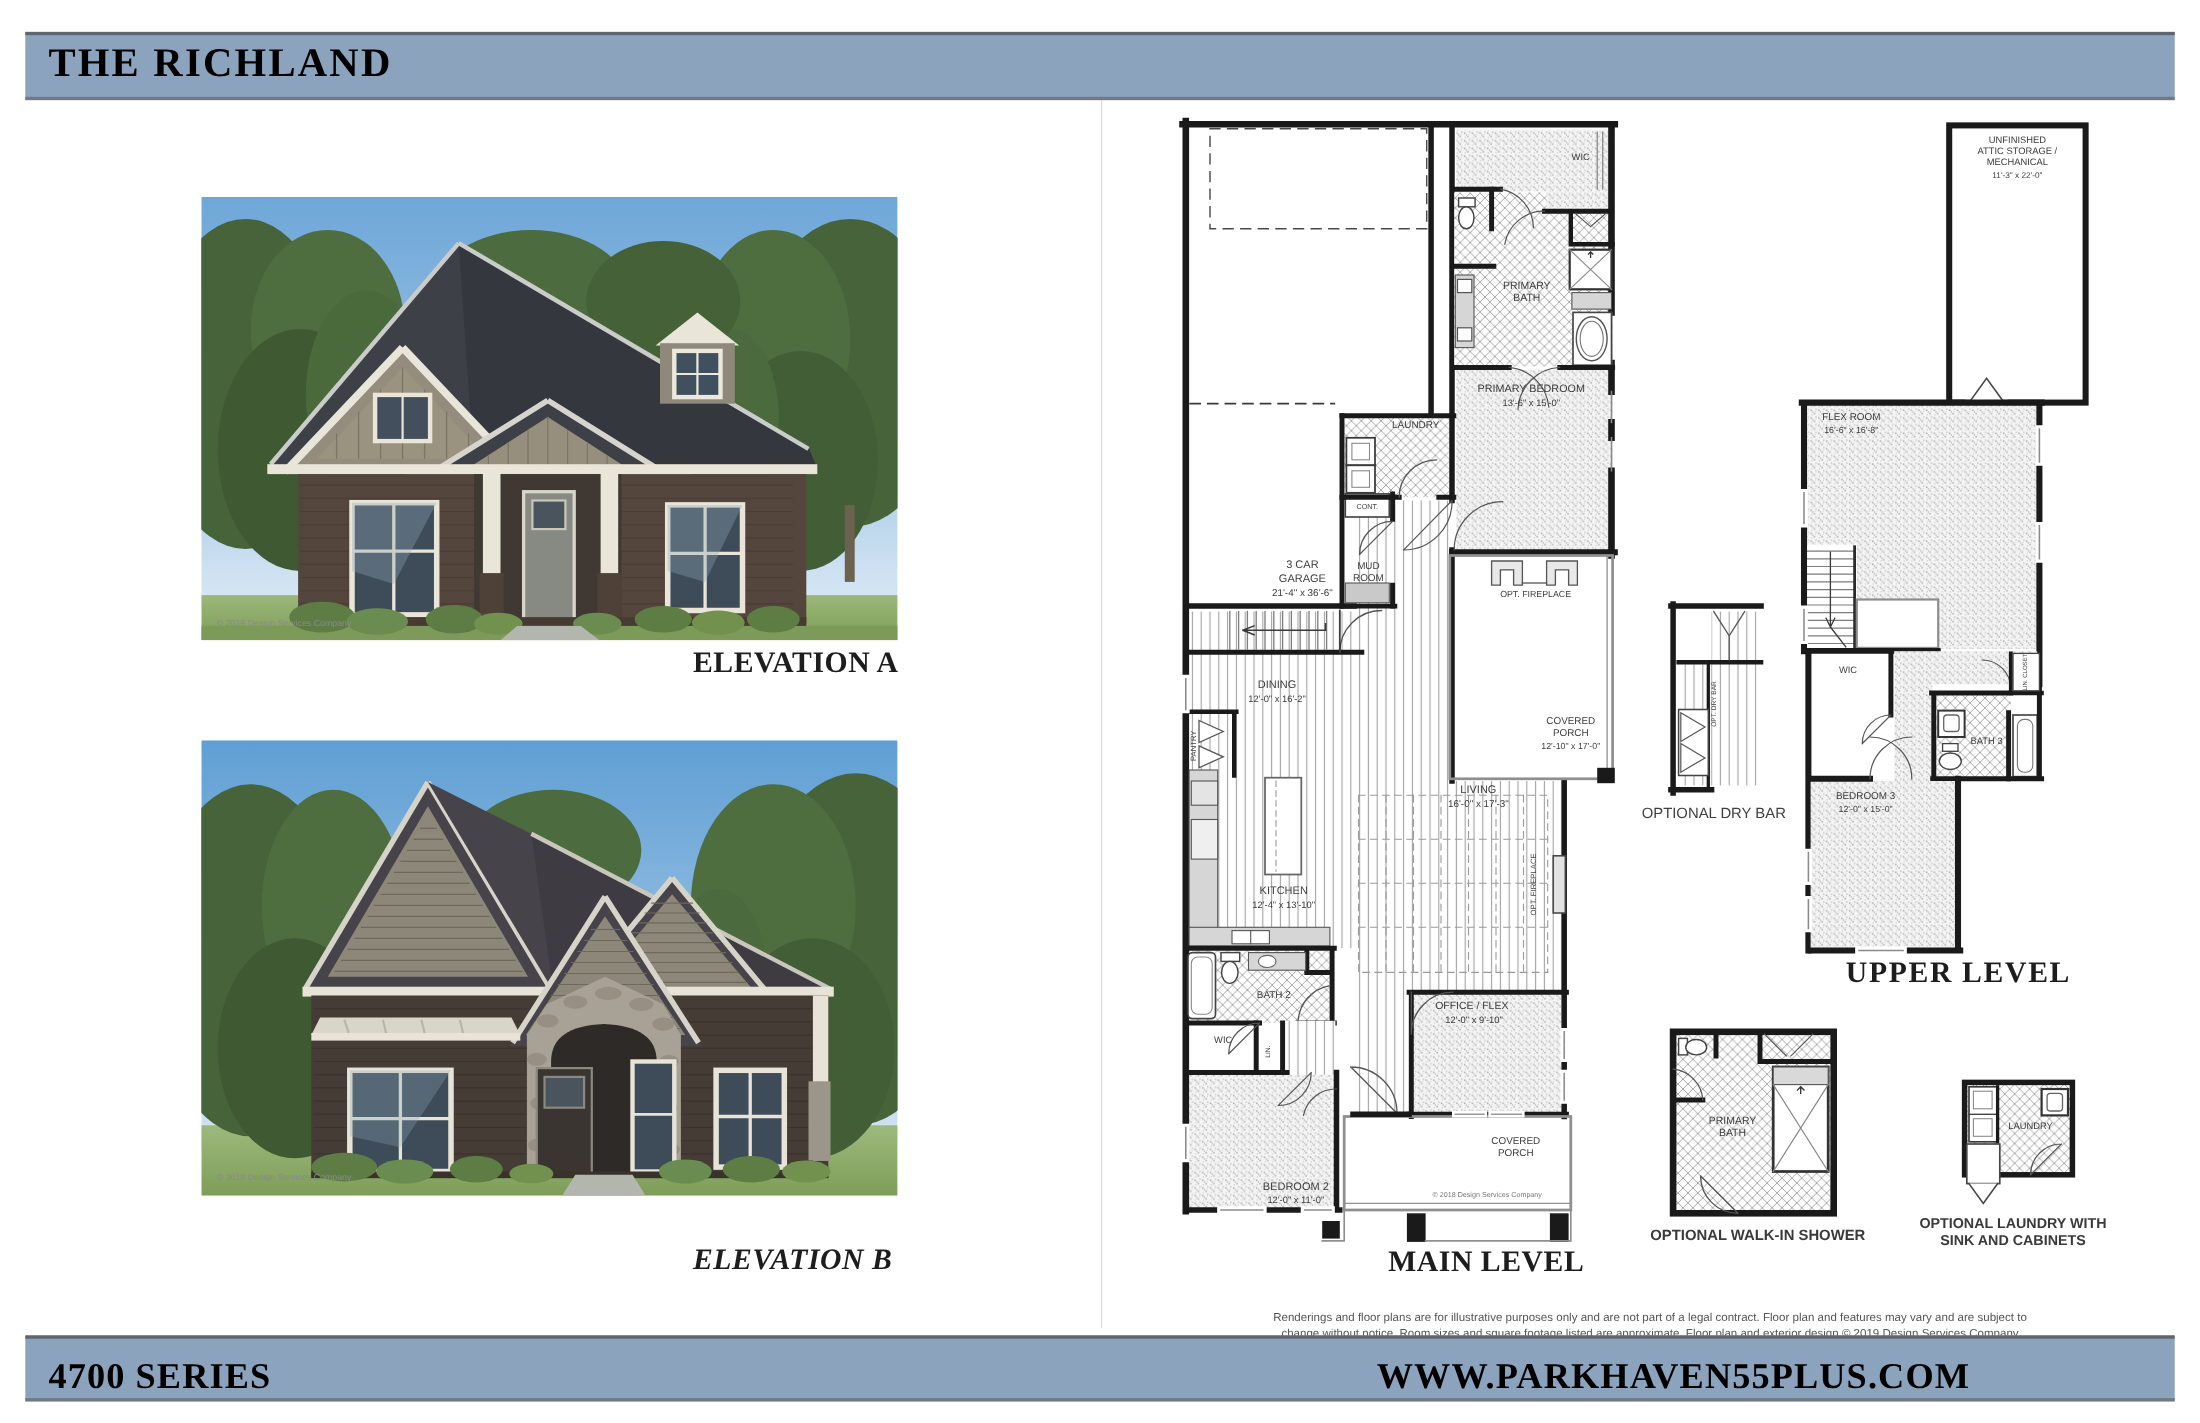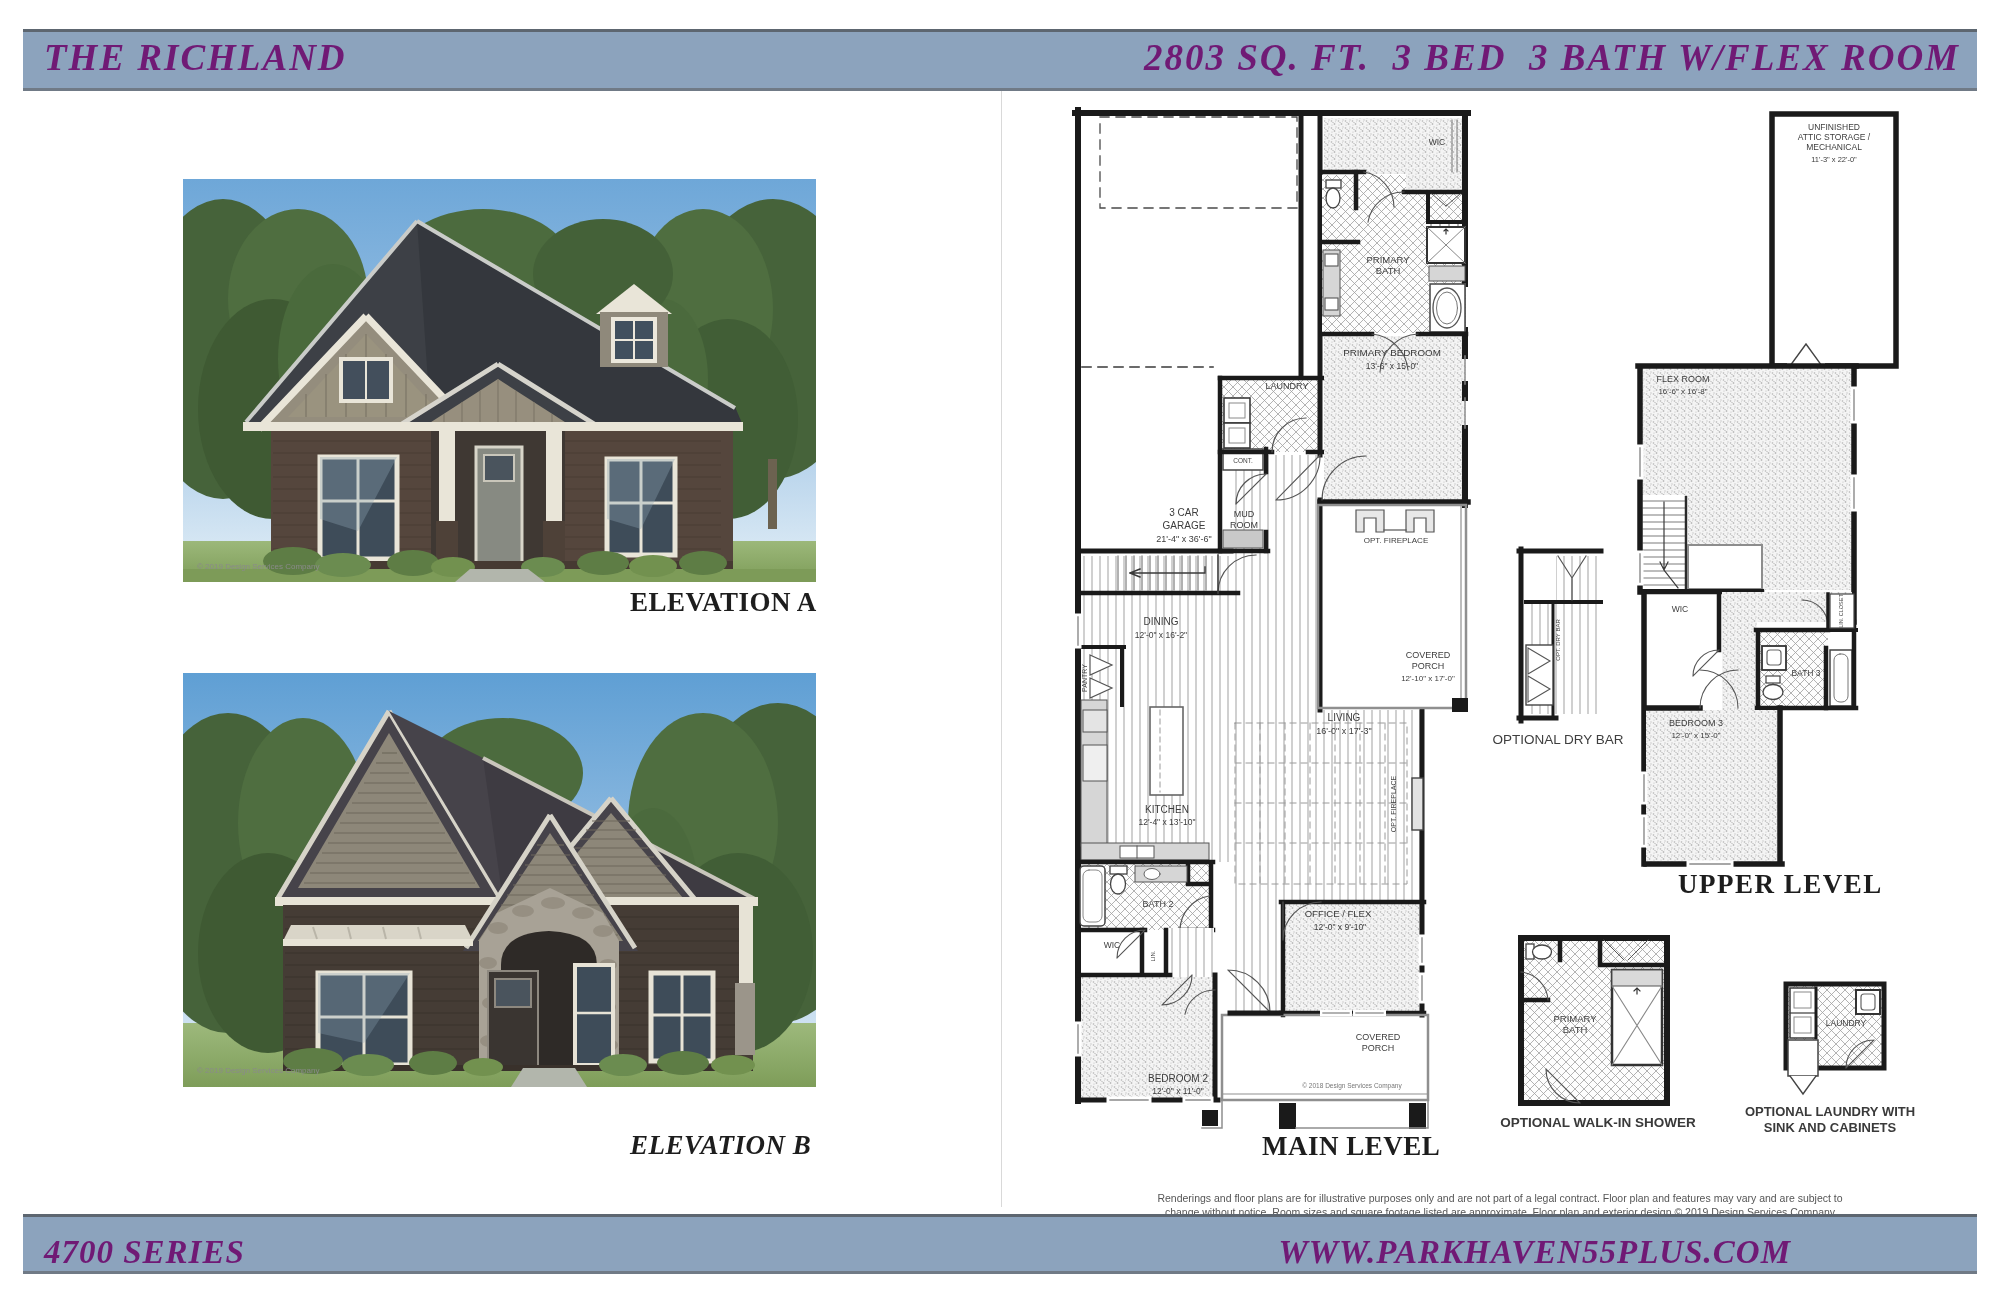--- a/index.html
+++ b/index.html
@@ -1,30 +1,29 @@
 <!DOCTYPE html>
 <html><head>
 <meta charset="utf-8">
 <style>
 html,body{margin:0;padding:0;background:#fff;}
 .page{position:relative;width:2000px;height:1294px;background:#ffffff;overflow:hidden;font-family:"Liberation Sans",sans-serif;}
 .hbar{position:absolute;left:23px;width:1954px;height:56px;background:#8ca3bd;border-top:3px solid #5d6670;border-bottom:3px solid #707a86;}
-.hbar .t{position:absolute;font-family:"Liberation Serif",serif;font-weight:bold;color:#701a75;font-size:37px;letter-spacing:2px;top:4px;white-space:pre;font-style:italic;}
+.hbar .t{position:absolute;font-family:"Liberation Serif",serif;font-weight:bold;color:#000000;font-size:37px;letter-spacing:2px;top:4px;white-space:pre;}
 .cap{position:absolute;font-family:"Liberation Serif",serif;font-weight:bold;color:#1d1d1d;letter-spacing:1.5px;font-size:27px;}
 .sm{position:absolute;color:#4a4a4a;margin-top:20px;}
 </style>
 </head>
 <body>
 <div class="page">
 
 <div class="hbar" style="top:29px;">
 
   <div class="t" style="left:21px;">THE RICHLAND</div>
 
-  <div class="t" style="right:17px;">2803 SQ. FT.  3 BED  3 BATH W/FLEX ROOM</div>
 </div>
 
 <div style="position:absolute;left:1001px;top:91px;width:1px;height:1116px;background:#d9d9d9;"></div>
 
 <svg style="position:absolute;left:183px;top:179px;" width="633" height="403" viewBox="0 0 633 403">
 <defs>
 <linearGradient id="skyA" x1="0" y1="0" x2="0" y2="1">
 <stop offset="0" stop-color="#6ea7d8"></stop>
           <stop offset="0.55" stop-color="#9cc2e4"></stop>
           <stop offset="1" stop-color="#d8e8f4"></stop>

